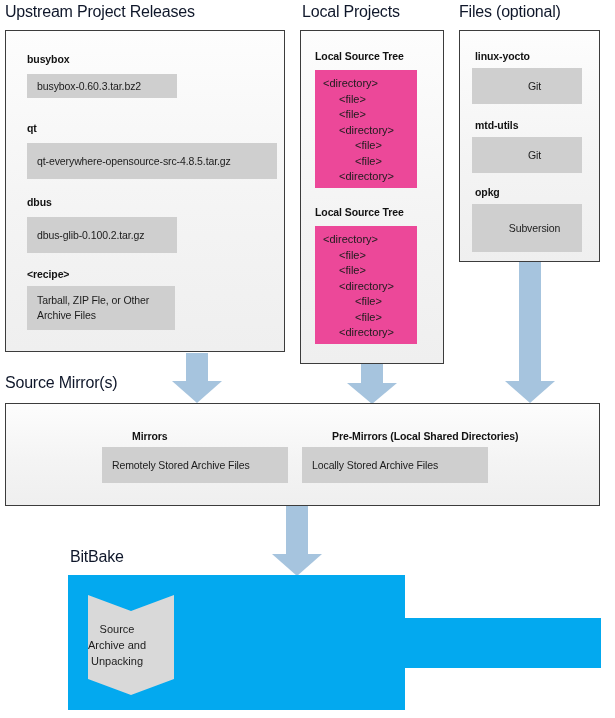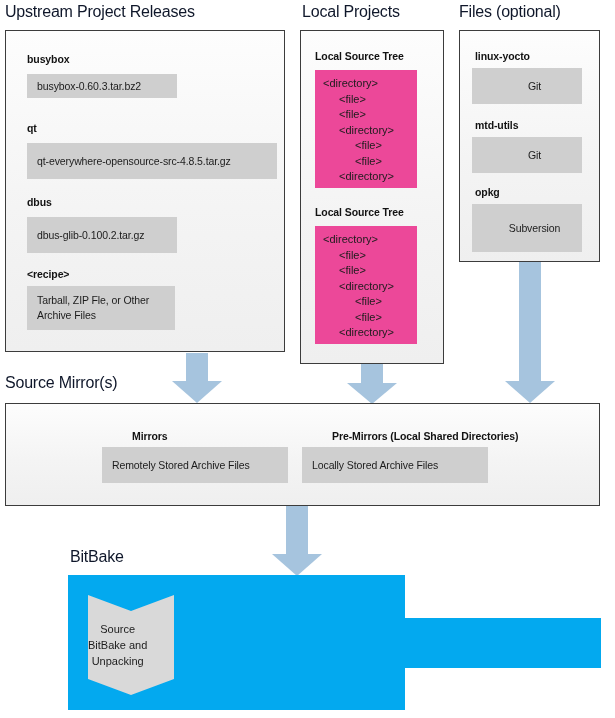--- a/index.html
+++ b/index.html
@@ -244,18 +244,18 @@
     <div class="shaft" style="width:22px; height:48px;"></div>
     <div class="head" style="border-left-width:25px; border-right-width:25px; border-top-width:22px;"></div>
   </div>
 
   <div class="bb-block" style="left:68px; top:575px; width:337px; height:135px;"></div>
   <div class="bb-tail" style="left:405px; top:618px; width:196px; height:50px;"></div>
 
   <div class="chevron cond" style="left:88px; top:595px; width:86px; height:100px;">
     <div>
       <span>Source</span>
-      <span>BitBake and</span>
+      <span>Archive and</span>
       <span>Unpacking</span>
     </div>
   </div>
 
 </div>
 
 </body></html>

